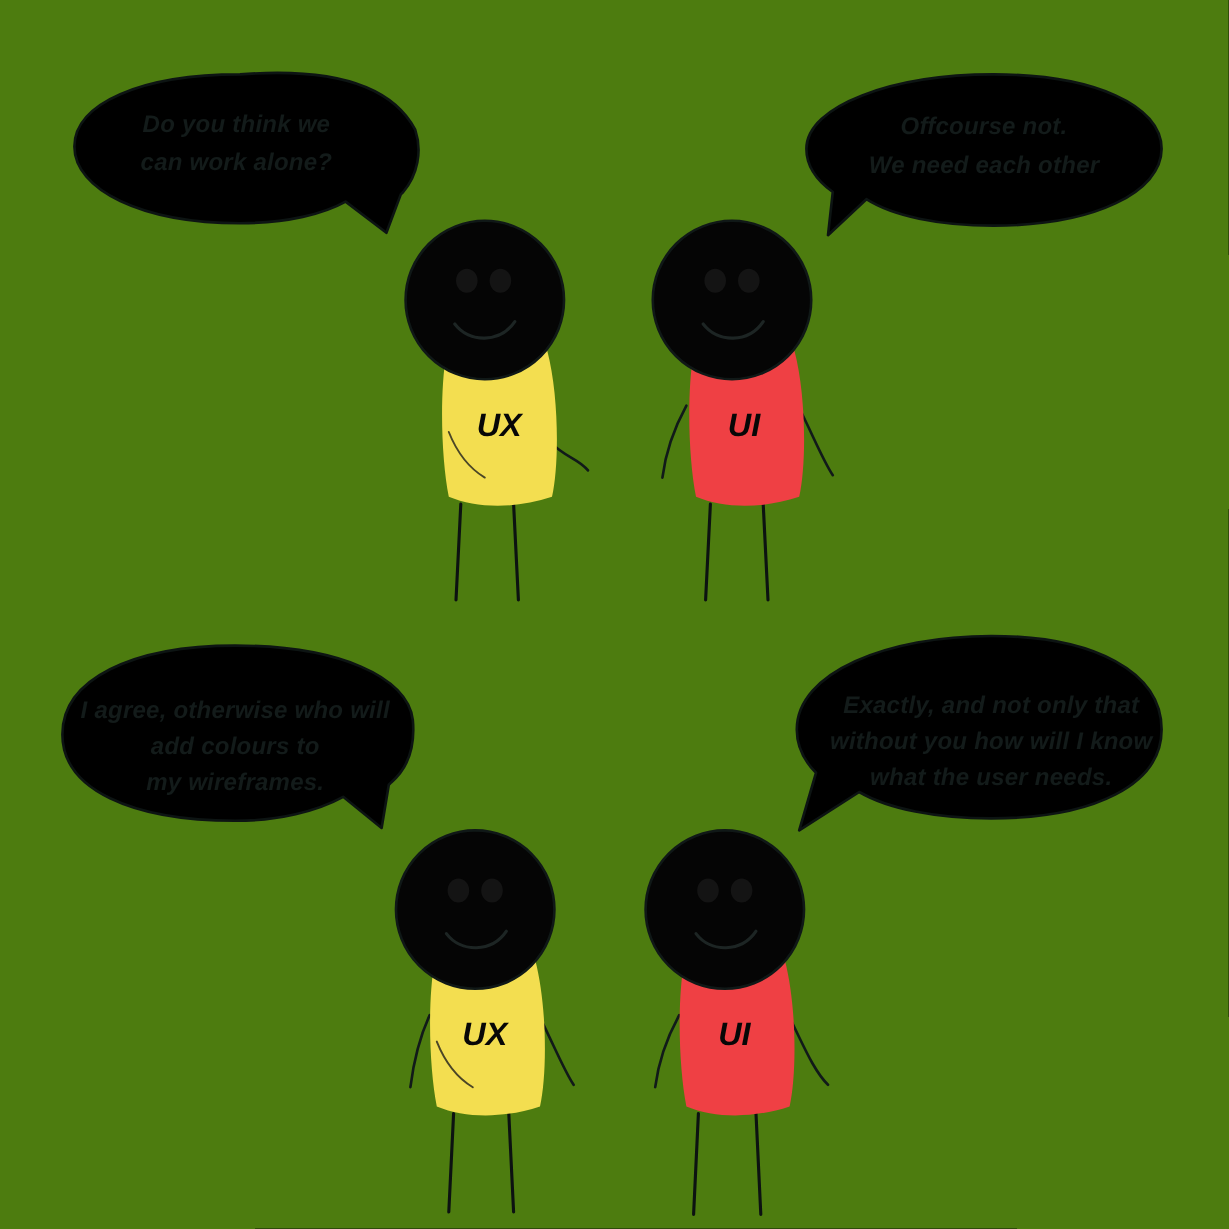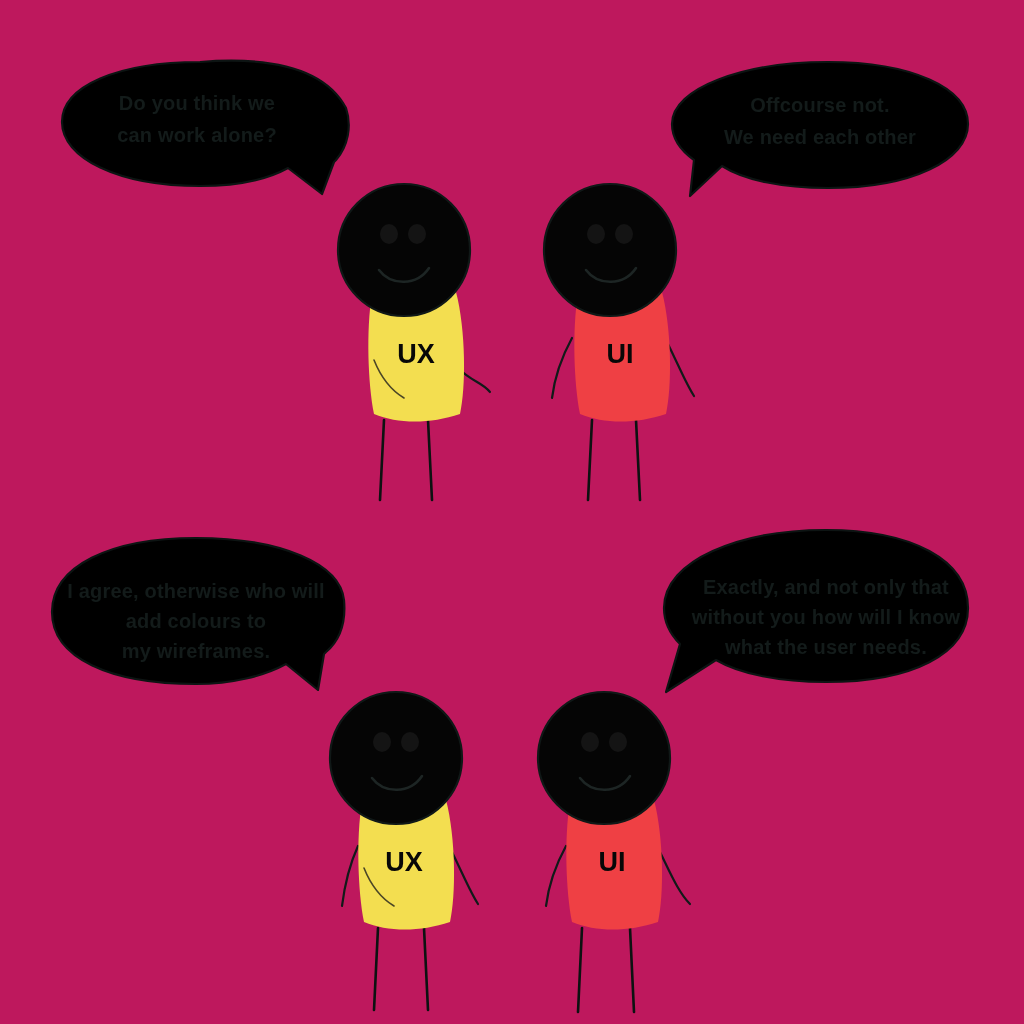--- a/index.html
+++ b/index.html
@@ -4,23 +4,24 @@
 <style>
   html, body {
     margin: 0;
     padding: 0;
     background: #000000;
   }
   #stage {
     position: relative;
     width: 1024px;
     height: 1024px;
-    background: #be185d;
+    background: #4d7c0f;
     overflow: hidden;
     font-family: "Liberation Sans", sans-serif;
+    font-style: italic;
   }
   #stage svg {
     position: absolute;
     top: 0;
     left: 0;
     width: 1024px;
     height: 1024px;
   }
   .bubble-shape {
     fill: #000000;

